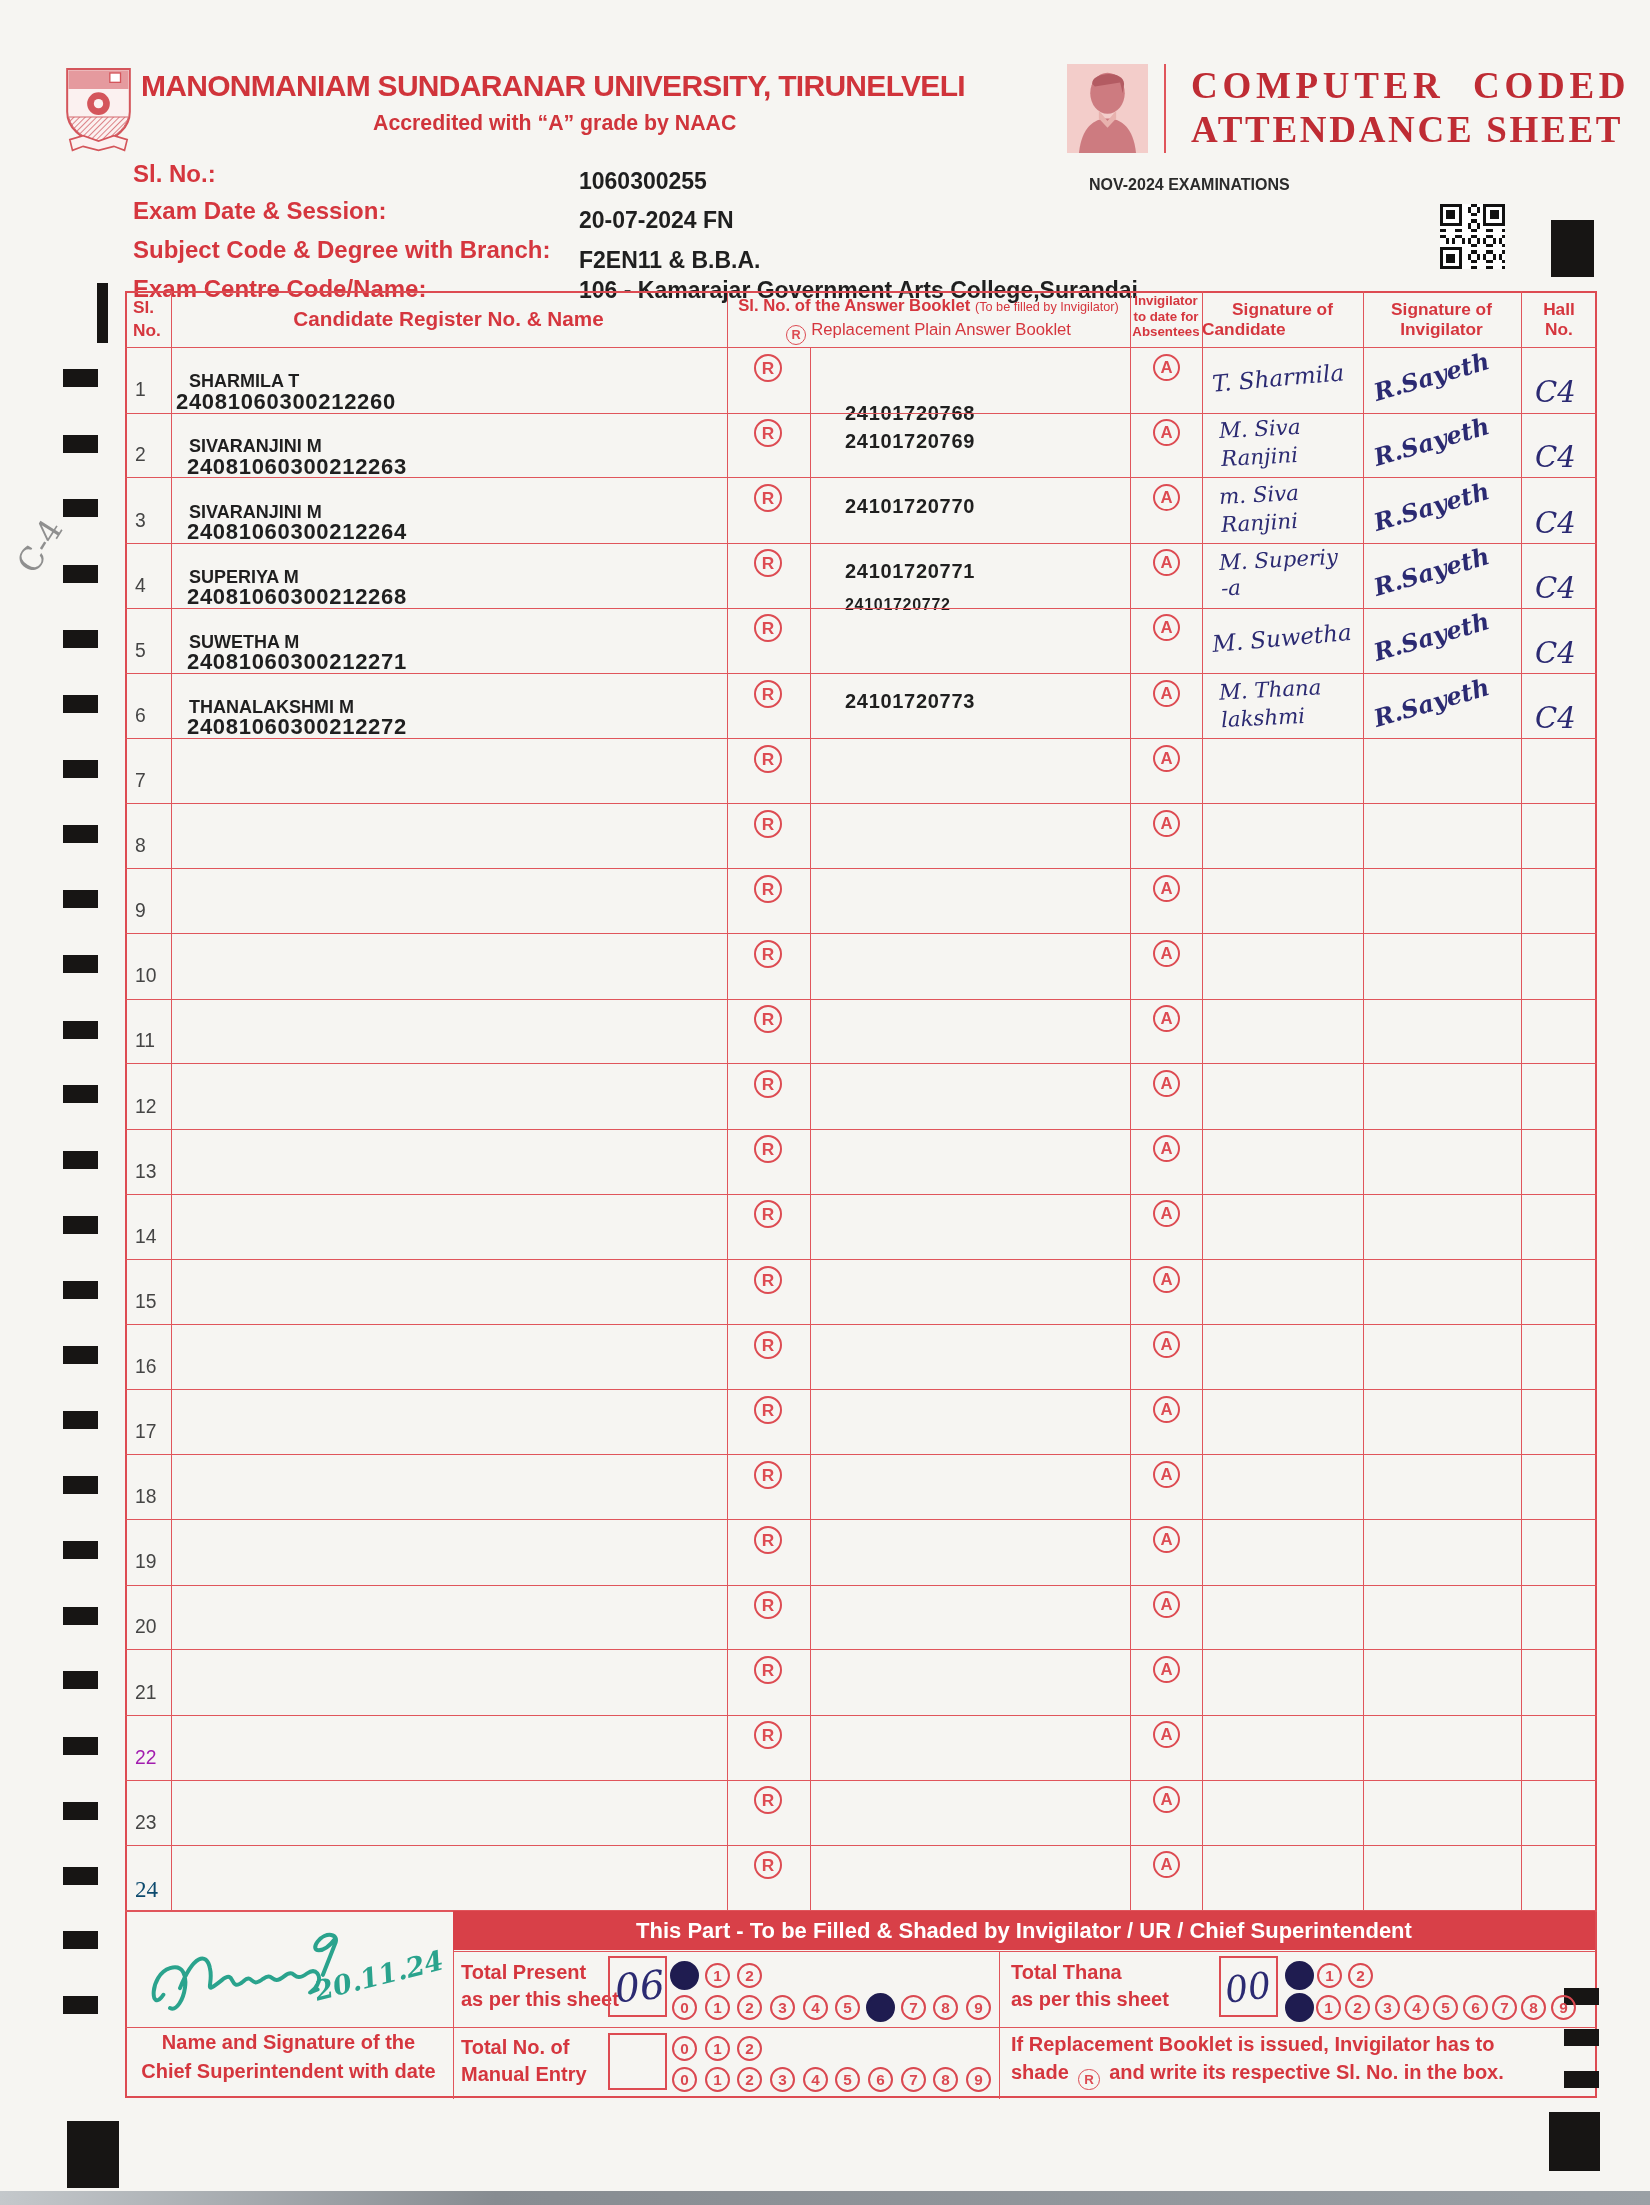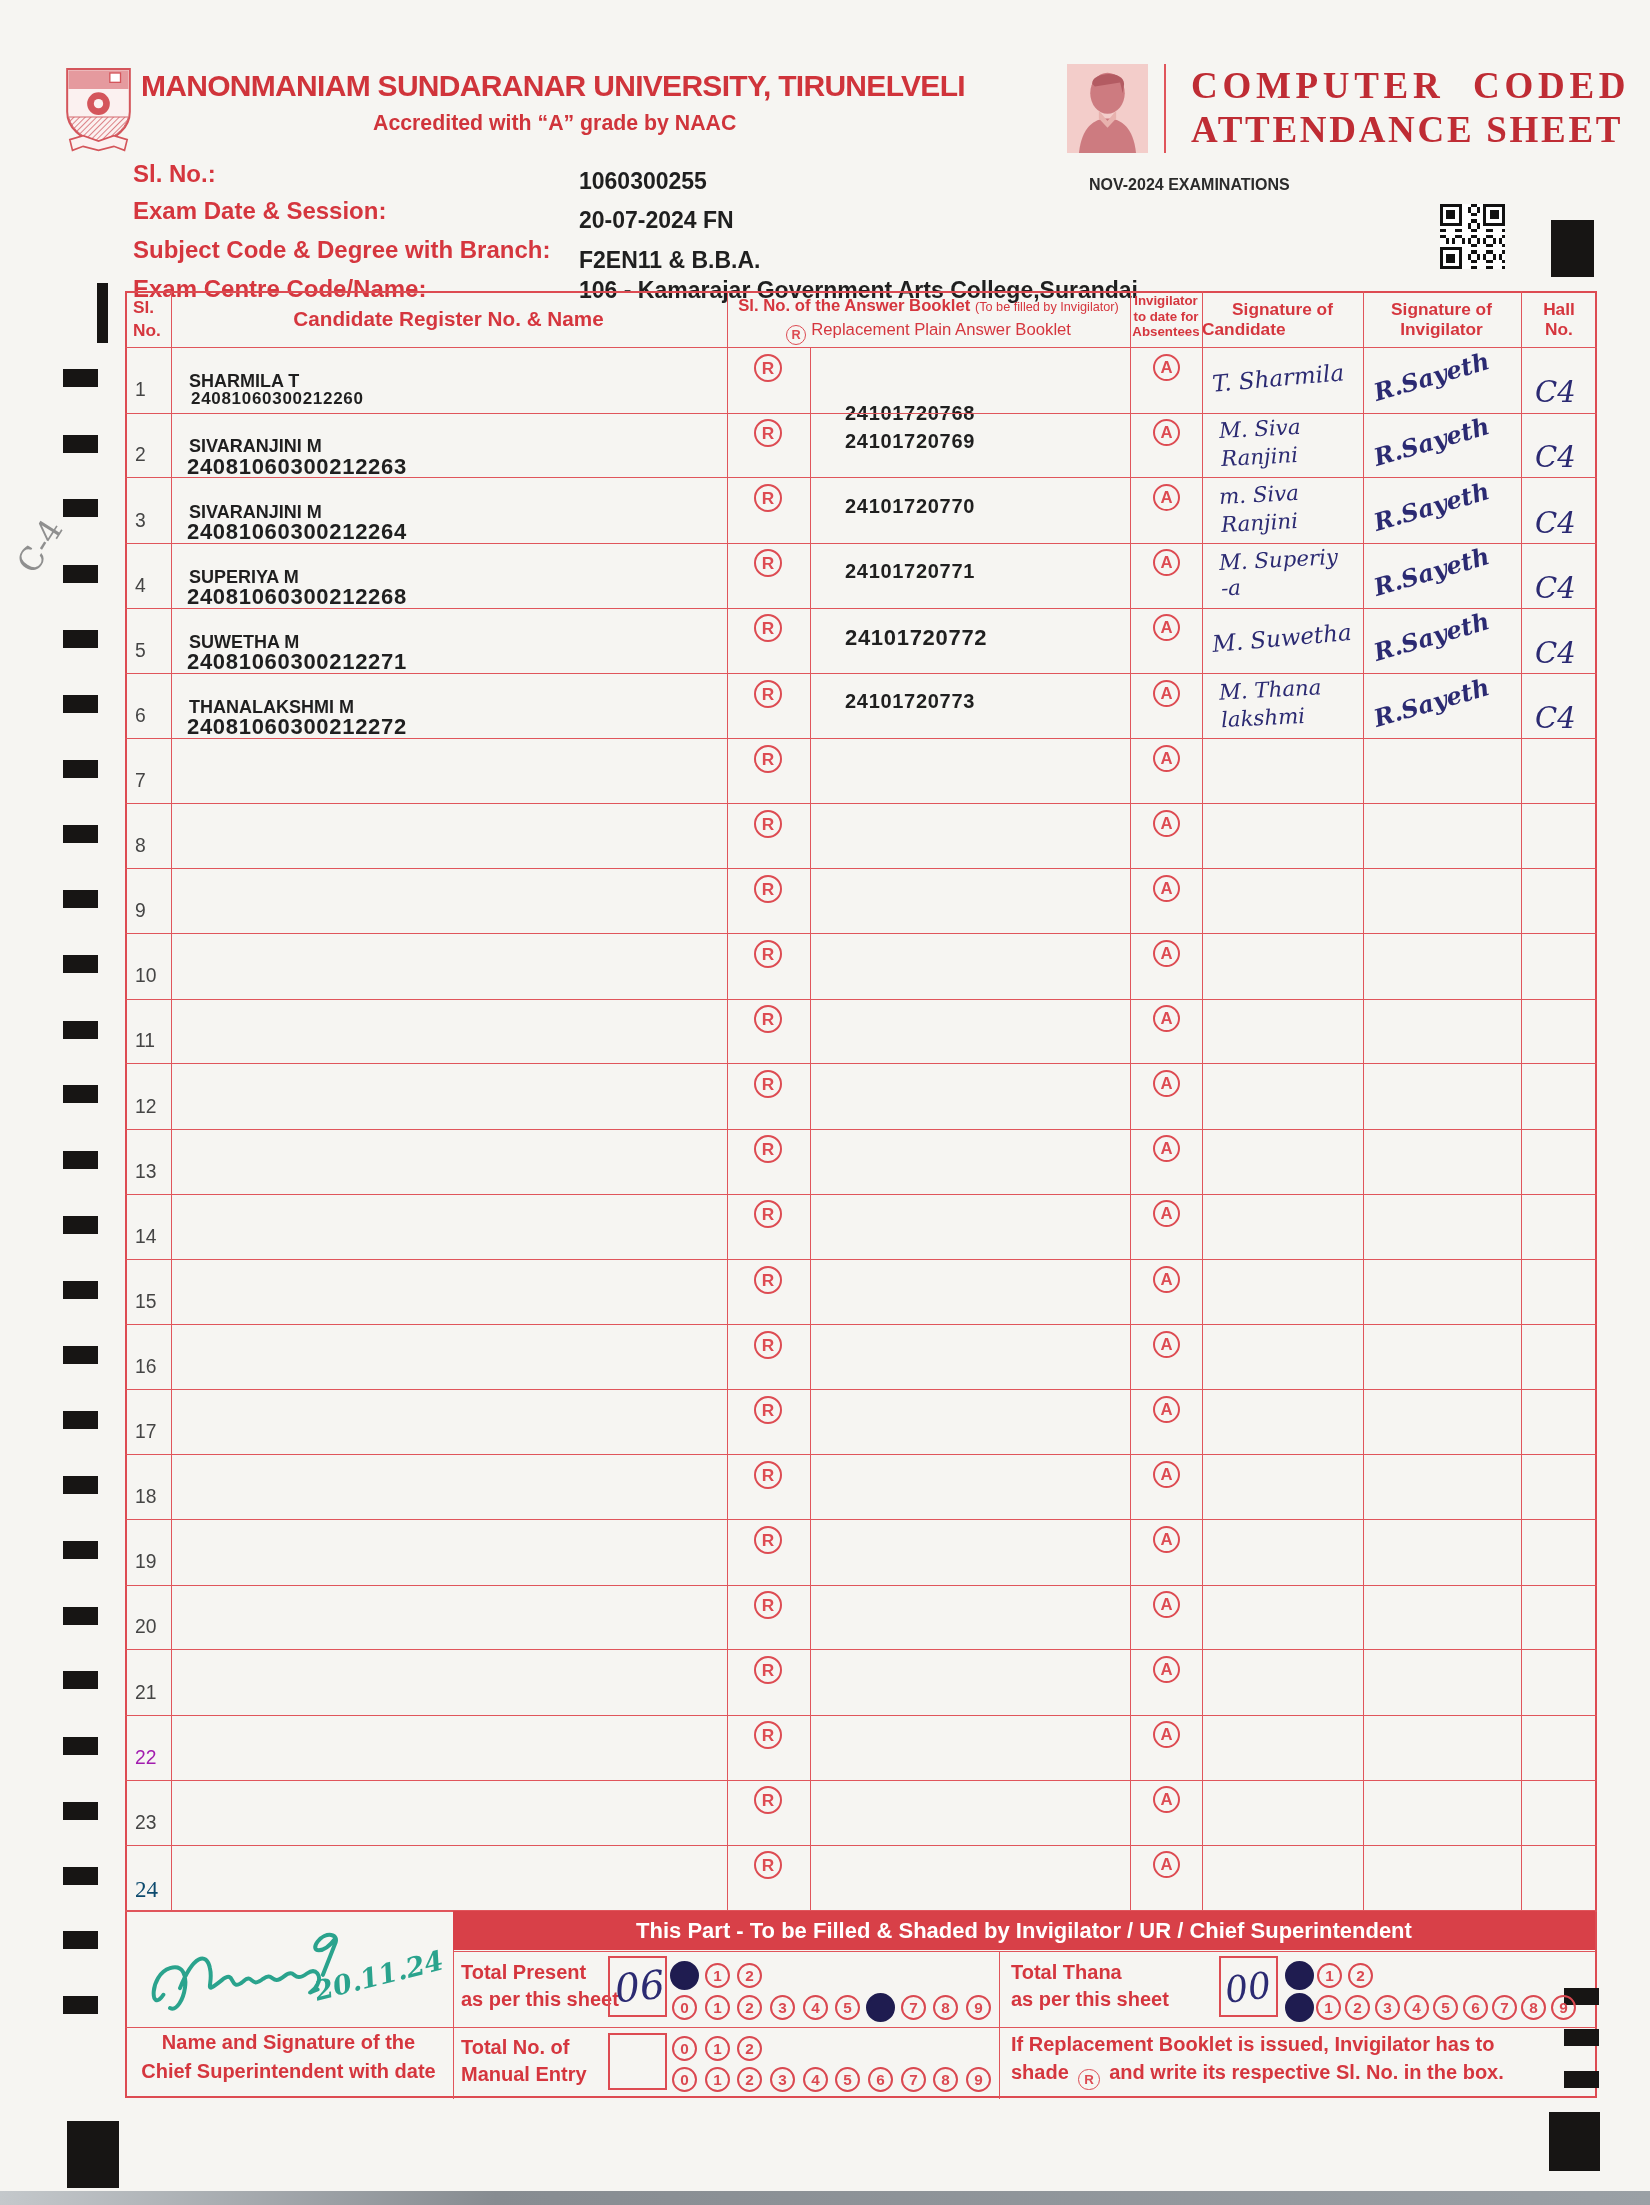--- a/index.html
+++ b/index.html
@@ -191,21 +191,21 @@
 <div class="abs redb" style="left:1363px;top:299px;width:157px;text-align:center;font-size:17.3px;">Signature of</div>
 <div class="abs redb" style="left:1363px;top:319px;width:157px;text-align:center;font-size:17.3px;">Invigilator</div>
 <div class="abs redb" style="left:1521px;top:299px;width:76px;text-align:center;font-size:17.3px;">Hall</div>
 <div class="abs redb" style="left:1521px;top:319px;width:76px;text-align:center;font-size:17.3px;">No.</div>
 
 <div id="rows-container">
     <div class="abs" style="left: 135px; top: 379px; font-size: 19.3px; color: rgb(69, 69, 69);">1</div>
     <div class="circ" style="left: 754px; top: 354px; width: 28px; height: 28px; font-size: 17.3px;">R</div>
     <div class="circ" style="left: 1153px; top: 354px; width: 27px; height: 27px; font-size: 16.7px;">A</div>
     <div class="abs blk" style="left: 189px; top: 371px; font-size: 18px;">SHARMILA T</div>
-    <div class="abs blk" style="left: 191px; top: 389px; font-size: 17px; letter-spacing: 0.7px;">24081060300212260</div>
+    <div class="abs blk" style="left: 176px; top: 389px; font-size: 22px; letter-spacing: 0.7px;">24081060300212260</div>
     <div class="abs blk" style="left: 845px; top: 365px; font-size: 20px; letter-spacing: 0.7px; margin-top: 37px;">24101720768</div>
     <div class="ink" style="left: 1212px; top: 365px; font-size: 23px; transform: rotate(-5deg);">T. Sharmila</div>
     <div class="ink" style="left: 1372px; top: 362px; font-size: 24px; font-weight: bold; transform: rotate(-16deg);">R.Sayeth</div>
     <div class="ink" style="left: 1535px; top: 375px; font-size: 29px;">C4</div>
     <div class="abs" style="left: 135px; top: 444px; font-size: 19.3px; color: rgb(69, 69, 69);">2</div>
     <div class="circ" style="left: 754px; top: 419px; width: 28px; height: 28px; font-size: 17.3px;">R</div>
     <div class="circ" style="left: 1153px; top: 419px; width: 27px; height: 27px; font-size: 16.7px;">A</div>
     <div class="abs blk" style="left: 189px; top: 436px; font-size: 18px;">SIVARANJINI M</div>
     <div class="abs blk" style="left: 187px; top: 454px; font-size: 22px; letter-spacing: 0.7px;">24081060300212263</div>
     <div class="abs blk" style="left: 845px; top: 430px; font-size: 20px; letter-spacing: 0.7px;">24101720769</div>
@@ -231,21 +231,21 @@
     <div class="abs blk" style="left: 845px; top: 560px; font-size: 20px; letter-spacing: 0.7px;">24101720771</div>
     <div class="ink" style="left: 1219px; top: 547px; font-size: 21.3px; transform: rotate(-3deg);">M. Superiy</div>
     <div class="ink" style="left: 1221px; top: 575px; font-size: 21.3px; transform: rotate(-3deg);">-a</div>
     <div class="ink" style="left: 1372px; top: 557px; font-size: 24px; font-weight: bold; transform: rotate(-16deg);">R.Sayeth</div>
     <div class="ink" style="left: 1535px; top: 571px; font-size: 29px;">C4</div>
     <div class="abs" style="left: 135px; top: 640px; font-size: 19.3px; color: rgb(69, 69, 69);">5</div>
     <div class="circ" style="left: 754px; top: 614px; width: 28px; height: 28px; font-size: 17.3px;">R</div>
     <div class="circ" style="left: 1153px; top: 614px; width: 27px; height: 27px; font-size: 16.7px;">A</div>
     <div class="abs blk" style="left: 189px; top: 632px; font-size: 18px;">SUWETHA M</div>
     <div class="abs blk" style="left: 187px; top: 649px; font-size: 22px; letter-spacing: 0.7px;">24081060300212271</div>
-    <div class="abs blk" style="left: 845px; top: 625px; font-size: 22px; letter-spacing: 0.7px;">24101720772</div>
+    <div class="abs blk" style="left: 845px; top: 596px; font-size: 16px; letter-spacing: 0.7px;">24101720772</div>
     <div class="ink" style="left: 1212px; top: 625px; font-size: 23px; transform: rotate(-5deg);">M. Suwetha</div>
     <div class="ink" style="left: 1372px; top: 622px; font-size: 24px; font-weight: bold; transform: rotate(-16deg);">R.Sayeth</div>
     <div class="ink" style="left: 1535px; top: 636px; font-size: 29px;">C4</div>
     <div class="abs" style="left: 135px; top: 705px; font-size: 19.3px; color: rgb(69, 69, 69);">6</div>
     <div class="circ" style="left: 754px; top: 680px; width: 28px; height: 28px; font-size: 17.3px;">R</div>
     <div class="circ" style="left: 1153px; top: 680px; width: 27px; height: 27px; font-size: 16.7px;">A</div>
     <div class="abs blk" style="left: 189px; top: 697px; font-size: 18px;">THANALAKSHMI M</div>
     <div class="abs blk" style="left: 187px; top: 714px; font-size: 22px; letter-spacing: 0.7px;">24081060300212272</div>
     <div class="abs blk" style="left: 845px; top: 690px; font-size: 20px; letter-spacing: 0.7px;">24101720773</div>
     <div class="ink" style="left: 1219px; top: 677px; font-size: 21.3px; transform: rotate(-3deg);">M. Thana</div>

